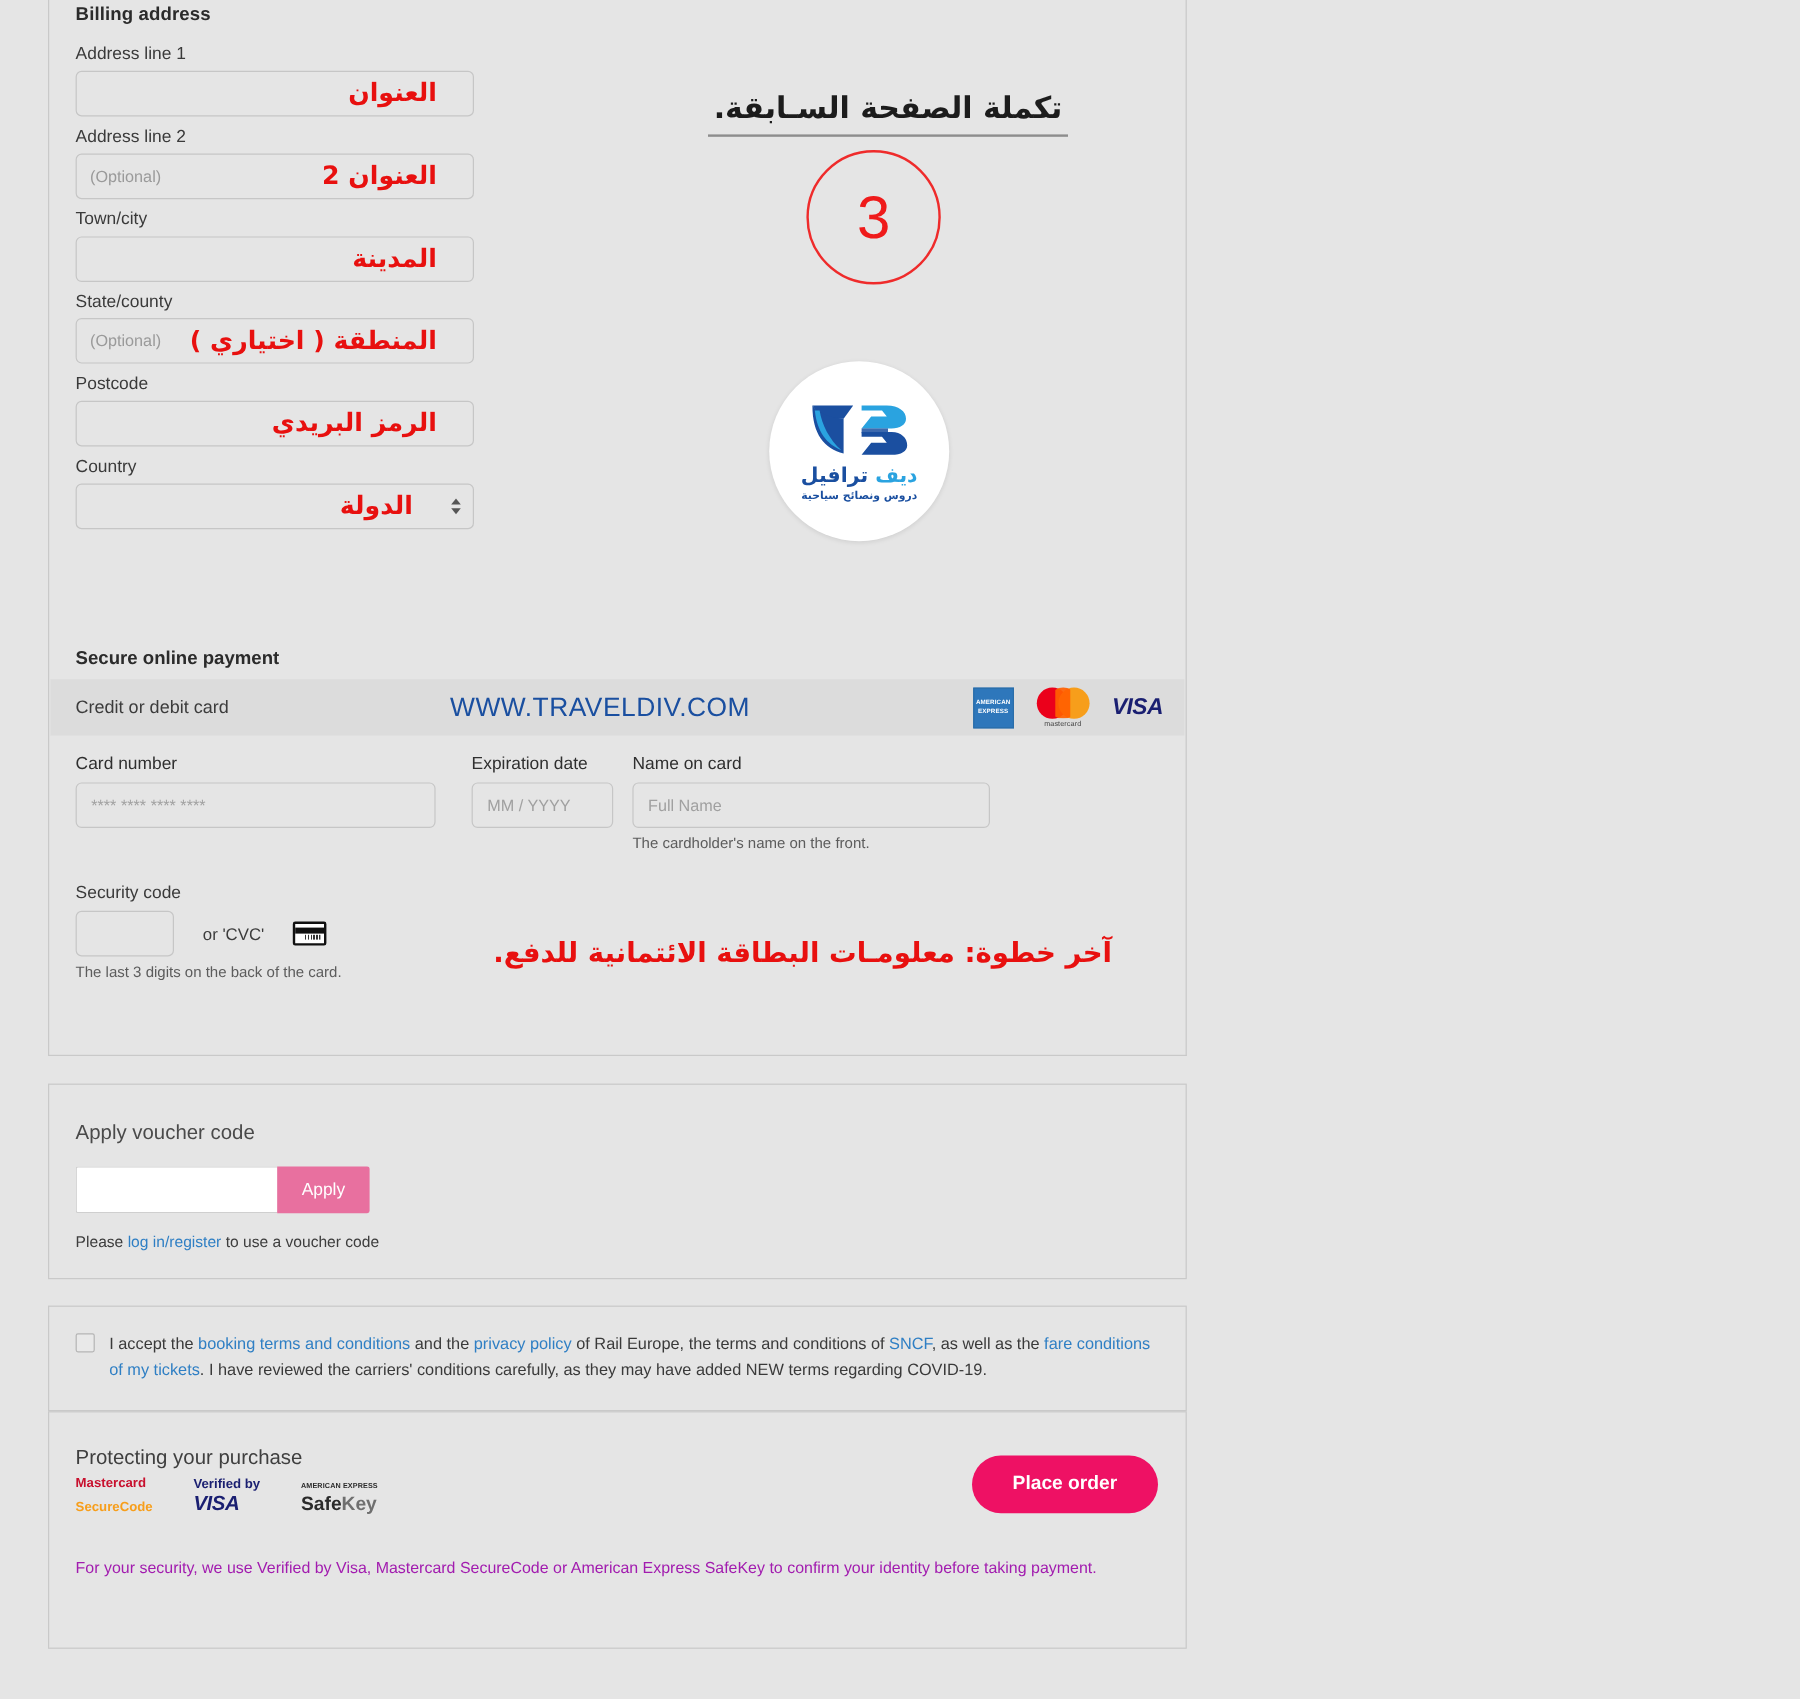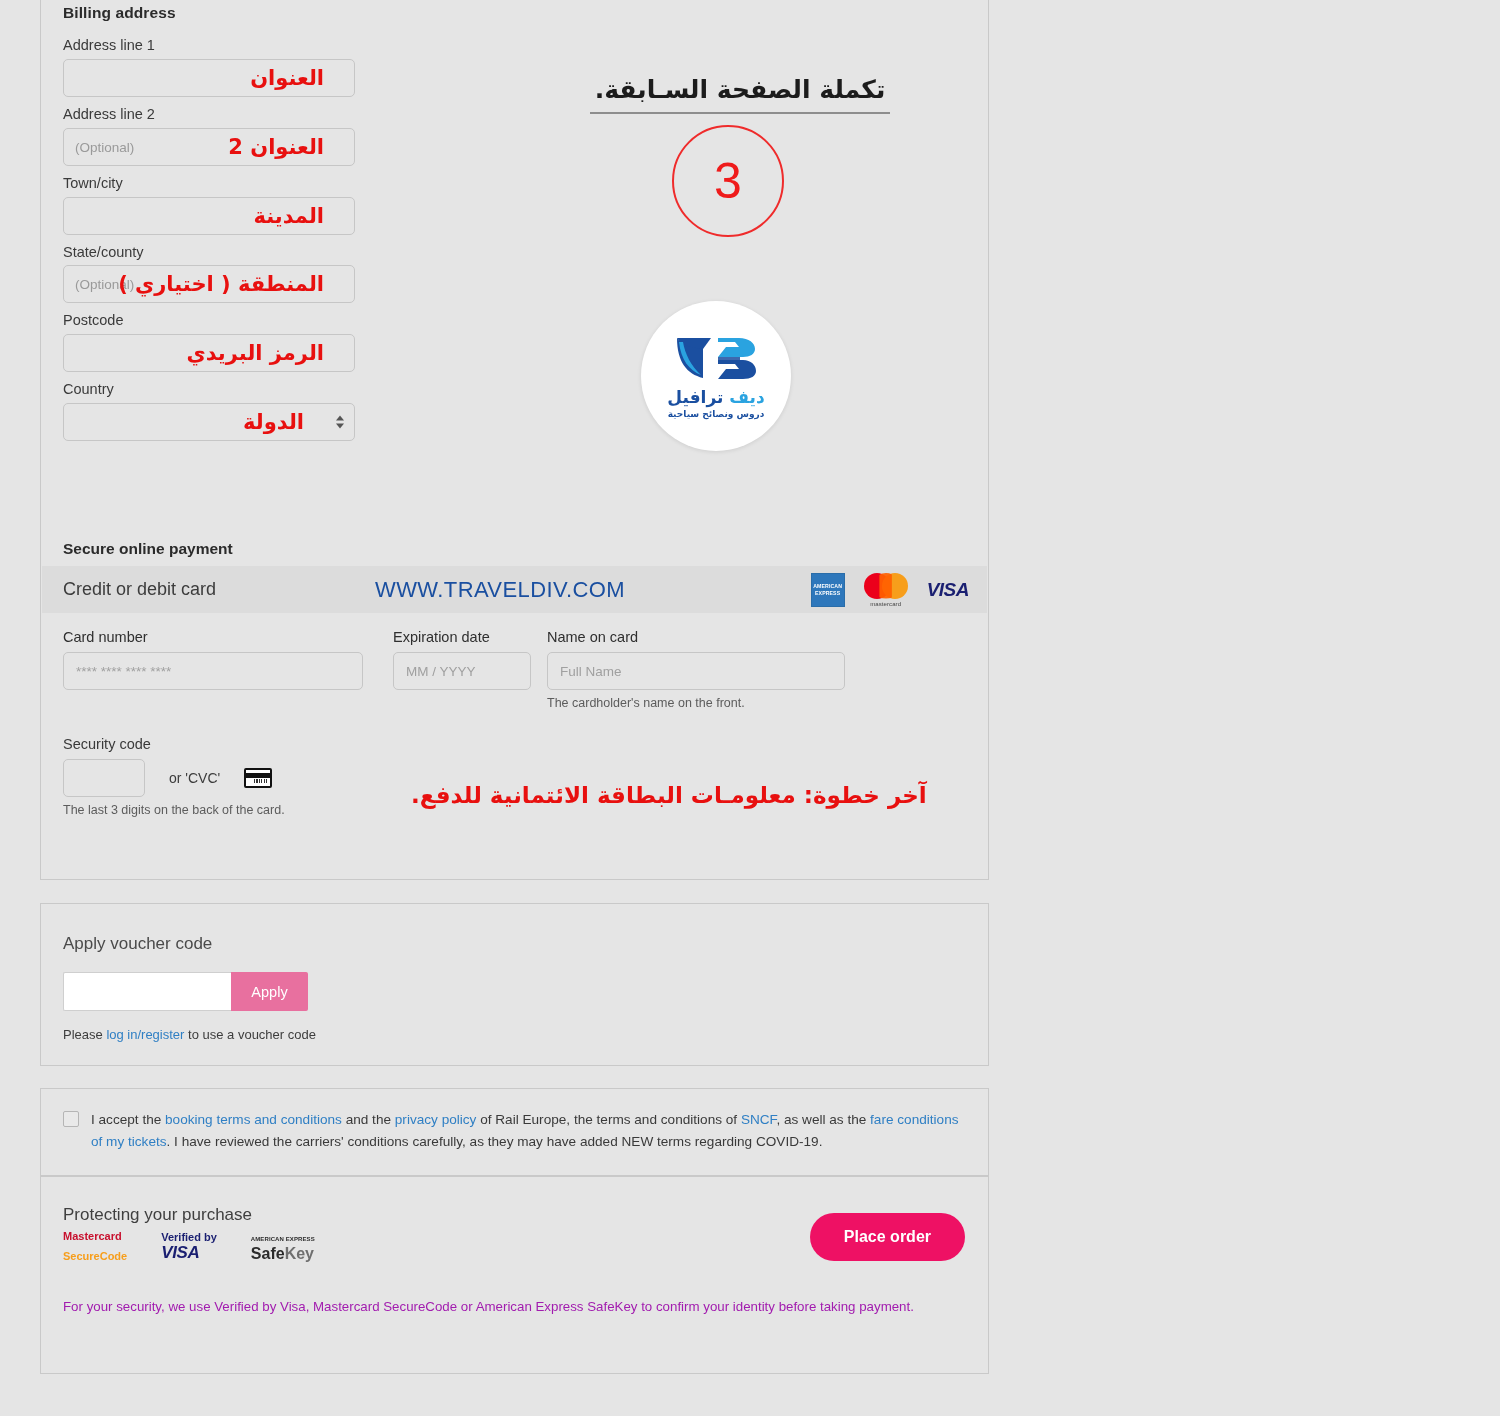--- a/index.html
+++ b/index.html
@@ -29,21 +29,21 @@
   .section-title {
     font-size: 15.5px; font-weight: bold; color: #2b2b2b;
     margin: 0 0 14px 0; letter-spacing: .1px;
   }
   .field { margin-bottom: 8px; position: relative; }
   .field-label {
     display: block; font-size: 14.5px; color: #3a3a3a;
     margin-bottom: 4px; line-height: 1.3;
   }
   .input-box {
-    position: relative; width: 292px; height: 38px;
+    position: relative; width: 332px; height: 38px;
     border: 1px solid #c6c6c6; border-radius: 5px;
     background: transparent;
   }
   .input-ph {
     position: absolute; left: 11px; top: 50%;
     transform: translateY(-50%);
     font-size: 13.5px; color: #9a9a9a;
   }
   .select-arrows {
     position: absolute; right: 10px; top: 50%; transform: translateY(-50%);
@@ -103,21 +103,21 @@
   
   .secure-head {
     position: absolute; left: 0; right: 0; top: 560px;
     padding: 0 22px; font-size: 15.5px; font-weight: bold; color: #2b2b2b;
   }
   .card-band {
     position: absolute; left: 1px; right: 1px; top: 586px; height: 47px;
     background: #dcdcdc; display: flex; align-items: center;
     padding: 0 18px 0 21px;
   }
-  .card-band-label { font-size: 18px; color: #3c3c3c; }
+  .card-band-label { font-size: 15px; color: #3c3c3c; }
   .watermark {
     position: absolute; left: 333px; top: 50%; transform: translateY(-50%);
     font-size: 22px; color: #1a4fa0; letter-spacing: .4px;
     font-family: "Liberation Sans", sans-serif;
   }
   .brand-row { position: absolute; right: 18px; top: 50%; transform: translateY(-50%);
     display: flex; align-items: center; gap: 18px; }
 
   .amex-logo { width: 34px; height: 34px; background: #2e77bb; border: 1px solid #2a6da9;
     display: flex; align-items: center; justify-content: center; }
@@ -136,21 +136,21 @@
 
   
   .card-form { position: absolute; left: 0; right: 0; top: 648px; padding: 0 22px; }
   .card-row { display: flex; gap: 16px; align-items: flex-start; }
   .card-col .field-label { font-size: 14.5px; color: #2f2f2f; margin-bottom: 5px; }
   .ib { position: relative; height: 38px; border: 1px solid #c6c6c6;
     border-radius: 5px; background: transparent; }
   .ib .ph { position: absolute; left: 12px; top: 50%; transform: translateY(-50%);
     font-size: 13.5px; color: #a0a0a0; }
   .w-card { width: 300px; }
-  .w-exp { width: 138px; }
+  .w-exp { width: 118px; }
   .w-name { width: 298px; }
   .hint { font-size: 12.5px; color: #5c5c5c; margin-top: 6px; }
 
   .sec-block { position: absolute; left: 22px; top: 755px; }
   .sec-row { display: flex; align-items: center; gap: 24px; margin-top: 5px; }
   .sec-input { width: 82px; height: 38px; border: 1px solid #c6c6c6; border-radius: 5px; }
   .cvc-text { font-size: 14px; color: #3c3c3c; }
   .cvc-card { width: 28px; height: 20px; border: 2px solid #111; border-radius: 2px;
     position: relative; background: #fff; }
   .cvc-card .stripe { position: absolute; left: 0; right: 0; top: 3px; height: 5px; background: #111; }

